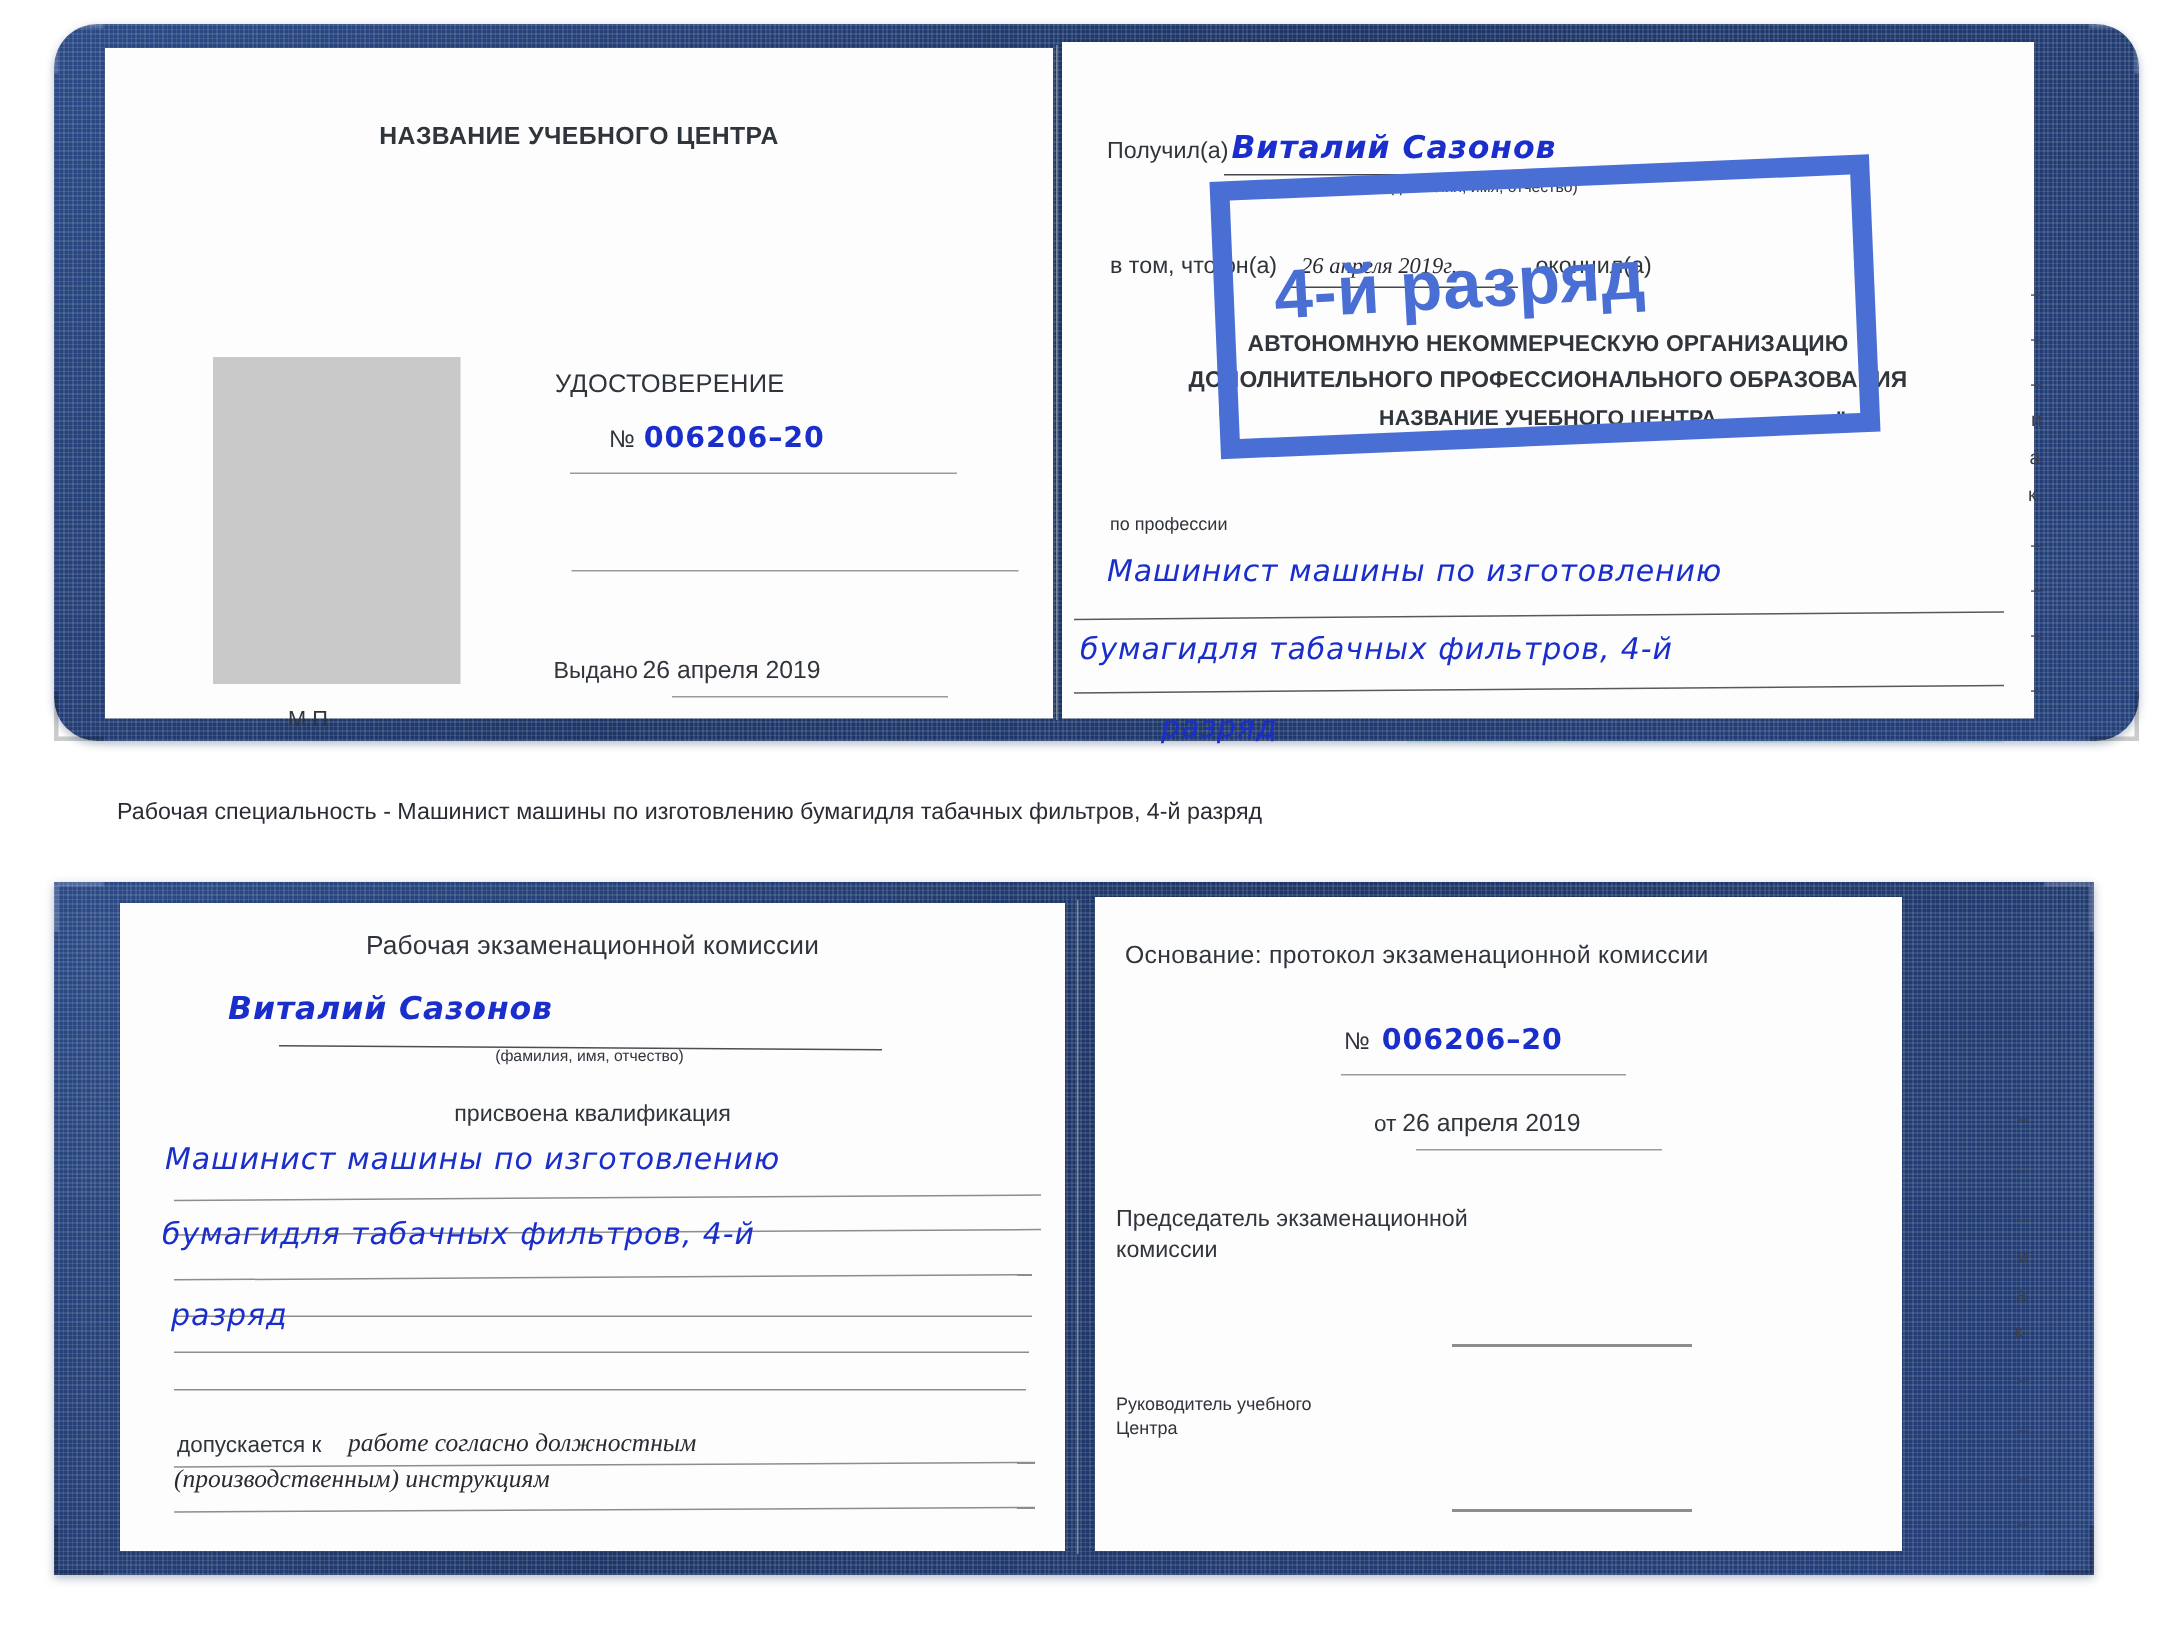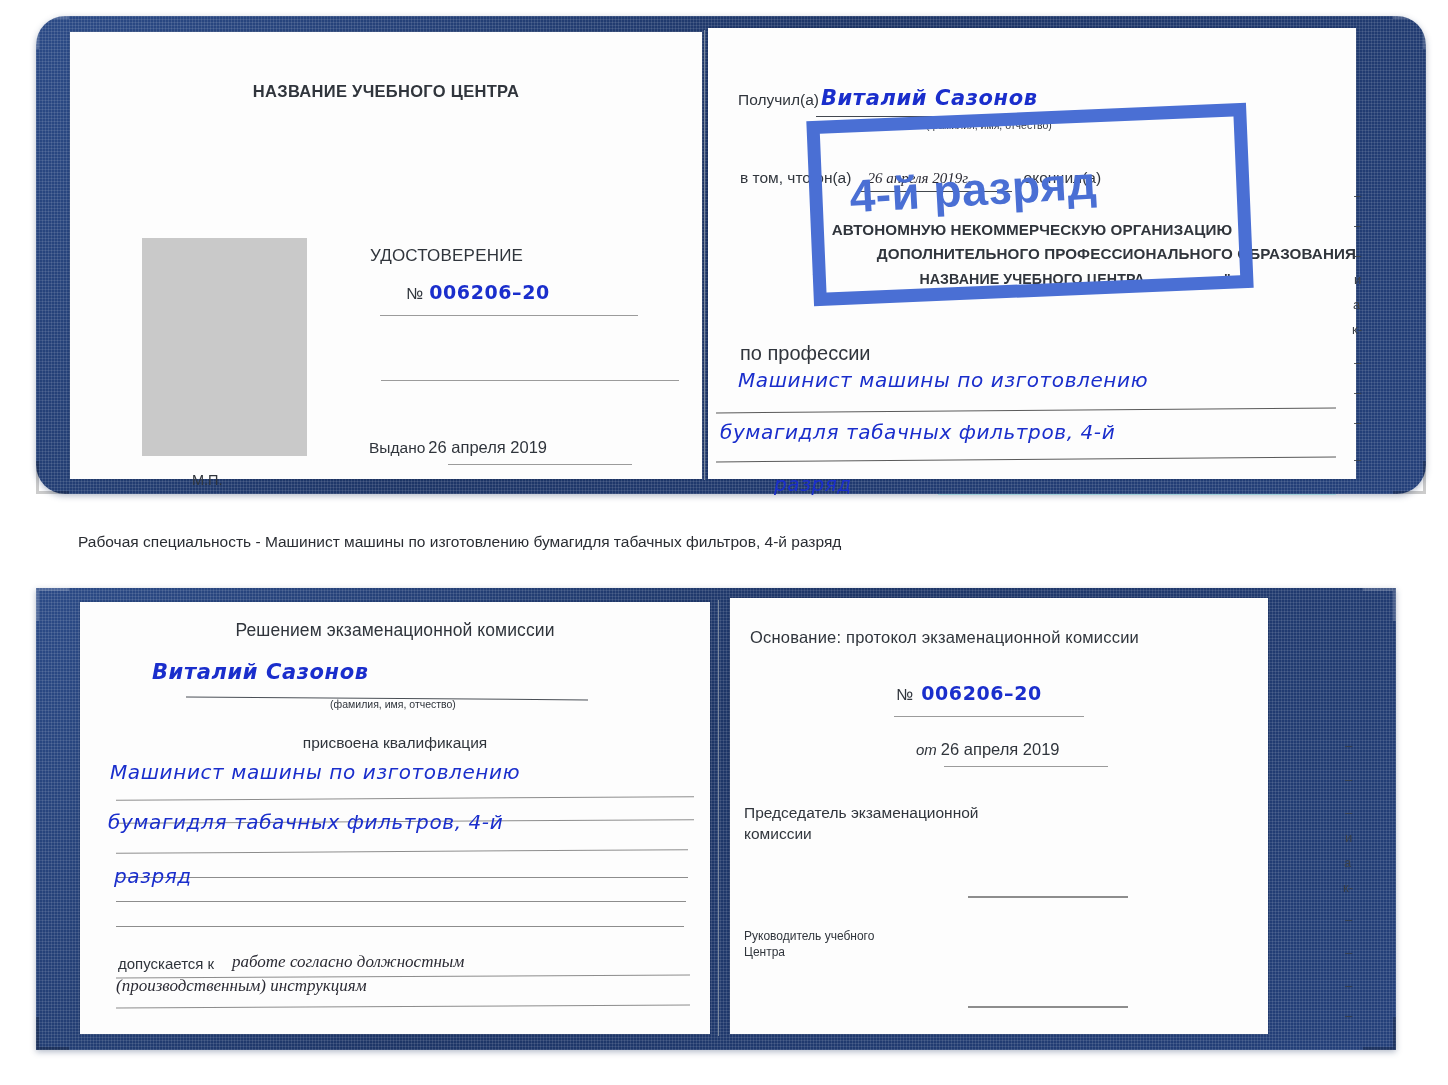--- a/index.html
+++ b/index.html
@@ -81,25 +81,25 @@
   #r-recv-row .lbl{font-size:15.5px;}
   #r-recv-row .val{font-size:21px;font-style:italic;font-weight:600;margin-left:2px;}
   #r-recv-underline{position:absolute;left:108px;top:88px;width:242px;background:#43484f;height:1px;}
   #r-fio-hint{position:absolute;left:218px;top:91px;font-size:10.5px;}
   #r-that-row{position:absolute;left:32px;top:141px;}
   #r-that-row .lbl{font-size:15.5px;}
   #r-that-row .val{font-size:15px;font-style:italic;font-family:"Liberation Serif",serif;margin:0 16px;}
   #r-that-row .lbl2{font-size:15.5px;margin-left:36px;}
   #r-date-underline{position:absolute;left:152px;top:163px;width:152px;background:#43484f;height:1px;}
   #r-org1{position:absolute;left:0;right:0;top:193px;text-align:center;font-size:15.2px;font-weight:700;letter-spacing:.1px;}
-  #r-org2{position:absolute;left:0;right:0;top:217px;text-align:right;font-size:15.2px;font-weight:700;letter-spacing:.1px;}
+  #r-org2{position:absolute;left:0;right:0;top:217px;text-align:center;font-size:15.2px;font-weight:700;letter-spacing:.1px;}
   #r-org3{position:absolute;left:0;right:0;top:243px;text-align:center;font-size:14.2px;font-weight:700;letter-spacing:.1px;}
   #r-q1{position:absolute;left:104px;top:243px;font-size:14px;font-weight:700;}
   #r-q2{position:absolute;left:516px;top:243px;font-size:14px;font-weight:700;}
-  #r-prof-lbl{position:absolute;left:32px;top:314px;font-size:20px;}
+  #r-prof-lbl{position:absolute;left:32px;top:314px;font-size:12px;}
   #r-prof-l1{position:absolute;left:30px;top:340px;font-size:20px;font-style:italic;}
   #r-prof-l2{position:absolute;left:12px;top:392px;font-size:20px;font-style:italic;}
   #r-prof-l3{position:absolute;left:66px;top:444px;font-size:20px;font-style:italic;}
   #r-prof-rule1{position:absolute;left:8px;top:382px;width:620px;background:#595959;height:1px;transform:rotate(-.45deg);}
   #r-prof-rule2{position:absolute;left:8px;top:431px;width:620px;background:#595959;height:1px;transform:rotate(-.45deg);}
   #r-prof-rule3{position:absolute;left:230px;top:466px;width:398px;background:#9fd0d8;height:1px;}
 
   
   .edge-frag{position:absolute;font-size:13px;color:#3c4148;font-family:"Liberation Sans",sans-serif;}
 
@@ -141,21 +141,21 @@
   #b-dop-v1{position:absolute;left:152px;top:350px;font-size:17px;font-style:italic;font-family:"Liberation Serif",serif;}
   #b-dop-v2{position:absolute;left:36px;top:374px;font-size:17px;font-style:italic;font-family:"Liberation Serif",serif;}
 
   
   #br-osn{position:absolute;left:20px;top:30px;font-size:16.5px;letter-spacing:.2px;}
   #br-num{position:absolute;left:166px;top:84px;}
   #br-num .lbl{font-size:16px;}
   #br-num .val{font-size:19px;font-weight:600;margin-left:8px;}
   #br-num-underline{position:absolute;left:164px;top:118px;width:190px;}
   #br-ot{position:absolute;left:186px;top:142px;}
-  #br-ot .lbl{font-size:15px;font-style:italic;}
+  #br-ot .lbl{font-size:15px;}
   #br-ot .val{font-size:16.5px;margin-left:4px;}
   #br-ot-underline{position:absolute;left:214px;top:168px;width:164px;}
   #br-pred{position:absolute;left:14px;top:205px;font-size:15.5px;line-height:1.35;width:360px;}
   #br-sig1{position:absolute;left:238px;top:298px;width:160px;background:#8d8d8d;height:2px;}
   #br-ruk{position:absolute;left:14px;top:330px;font-size:12px;line-height:1.35;width:330px;}
   #br-sig2{position:absolute;left:238px;top:408px;width:160px;background:#8d8d8d;height:2px;}
 </style>
 </head>
 <body>
 
@@ -236,21 +236,21 @@
 
   <div class="prn" id="caption">Рабочая специальность - Машинист машины по изготовлению бумагидля табачных фильтров, 4-й разряд</div>
 
   <div class="book bottom">
     <div class="corner tl"></div>
     <div class="corner tr"></div>
     <div class="corner bl"></div>
     <div class="corner br"></div>
 
     <div class="paper left">
-      <div class="prn" id="b-title">Решением экзаменационной комиссии</div>
+      <div class="prn" id="b-title">Рабочая экзаменационной комиссии</div>
 
       <div class="hand" id="b-name">Виталий Сазонов</div>
       <div id="b-name-underline"></div>
       <div class="prn" id="b-fio-hint">(фамилия, имя, отчество)</div>
 
       <div class="prn" id="b-присв">присвоена квалификация</div>
 
       <div class="b-rule" style="top:196px;width:578px;transform:rotate(-.35deg);"></div>
       <div class="b-rule" style="top:219px;width:578px;transform:rotate(-.35deg);"></div>
       <div class="b-rule" style="top:249px;width:572px;transform:rotate(-.35deg);"></div>

